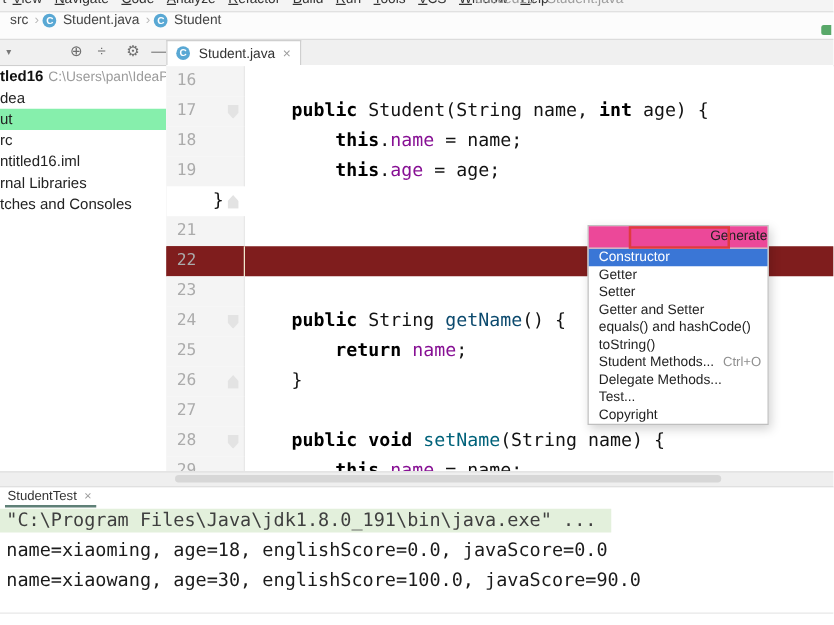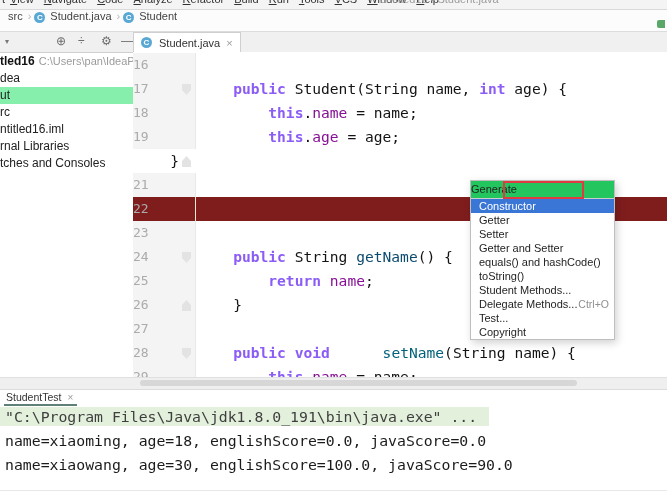--- a/index.html
+++ b/index.html
@@ -47,45 +47,45 @@
   .tree-path { color:#9B9B9B; font-size:11px; margin-left:4px; }
   .tree-row { height:17px; line-height:17px; white-space:nowrap; overflow:hidden; cursor:default; }
   .tree-row.hl { background:#86efac; }
 
   
   .editor { position:absolute; top:52px; left:133px; right:0; bottom:123px; background:#fff;
             overflow:hidden; font-family:"DejaVu Sans Mono", monospace; font-size:14.6px; }
   .lines { padding-top:1px; }
   .code-row { position:relative; height:24px; line-height:24px; display:flex; white-space:pre; }
   .line-num { width:63px; min-width:63px; box-sizing:border-box; background:#F4F4F4;
-              border-right:1px solid #E8E8E8; padding-right:38px;
+              border-right:1px solid #E8E8E8; text-align:right; padding-right:38px;
               font-size:13px; color:#ABABAB; }
   .code-row.current, .code-row.current .line-num { background:#7f1d1d; }
   .code-row.current .line-num { border-right-color:#F0E8CE; }
   .code-text { padding-left:2px; color:#131313; }
-  .sg-kw { color:#8b5cf6; font-weight:bold; }
+  .sg-kw { color:#000000; font-weight:bold; }
   .sg-fld { color:#871094; }
   .sg-gray { color:#0c4a6e; }
-  .sg-mth { color:#00627A;margin-left:44px; }
+  .sg-mth { color:#00627A; }
   .sg-pl { color:#131313; }
   .fold { position:absolute; left:49px; top:7px; width:9px; height:11px; background:#E3E3E3; }
   .fold.down { clip-path:polygon(0 0,100% 0,100% 55%,50% 100%,0 55%); }
   .fold.up { clip-path:polygon(50% 0,100% 45%,100% 100%,0 100%,0 45%); }
 
   
   .popup { position:absolute; left:470px; top:180px; width:143px; background:#fff;
            border:1px solid #BFBFBF; box-shadow:2px 3px 8px rgba(0,0,0,.18); z-index:10; }
-  .pop-header { position:relative; height:17px; background:#22c55e; border-bottom:1px solid #CCC;
-                text-align:left; font-size:11px; line-height:17px; color:#222; }
+  .pop-header { position:relative; height:17px; background:#ec4899; border-bottom:1px solid #CCC;
+                text-align:right; font-size:11px; line-height:17px; color:#222; }
   .red-box { position:absolute; left:32px; top:0; width:77px; height:14px;
              border:2px solid #DF3B40; pointer-events:none; }
   .pop-item { height:14px; line-height:14px; font-size:11px; padding:0 5px 0 8px;
               display:flex; justify-content:space-between; color:#1F1F1F; cursor:default; }
   .pop-item.selected { background:#3A76D6; color:#fff; }
-  .shortcut { color:#8F8F8F; font-size:10.5px;margin-top:14px; }
+  .shortcut { color:#8F8F8F; font-size:10.5px; }
 
   
   .hscroll { position:absolute; top:377px; left:0; right:0; height:11px; background:#EFEFEF;
              border-top:1px solid #E0E0E0; border-bottom:1px solid #DCDCDC; }
   .hthumb { position:absolute; left:140px; right:90px; top:2px; height:6px; background:#D7D7D7;
             border-radius:3px; }
 
   
   .console { position:absolute; top:390px; left:0; right:0; bottom:0; background:#fff; }
   .run-tab { position:absolute; left:4px; top:0; display:inline-flex; align-items:center; gap:4px;

